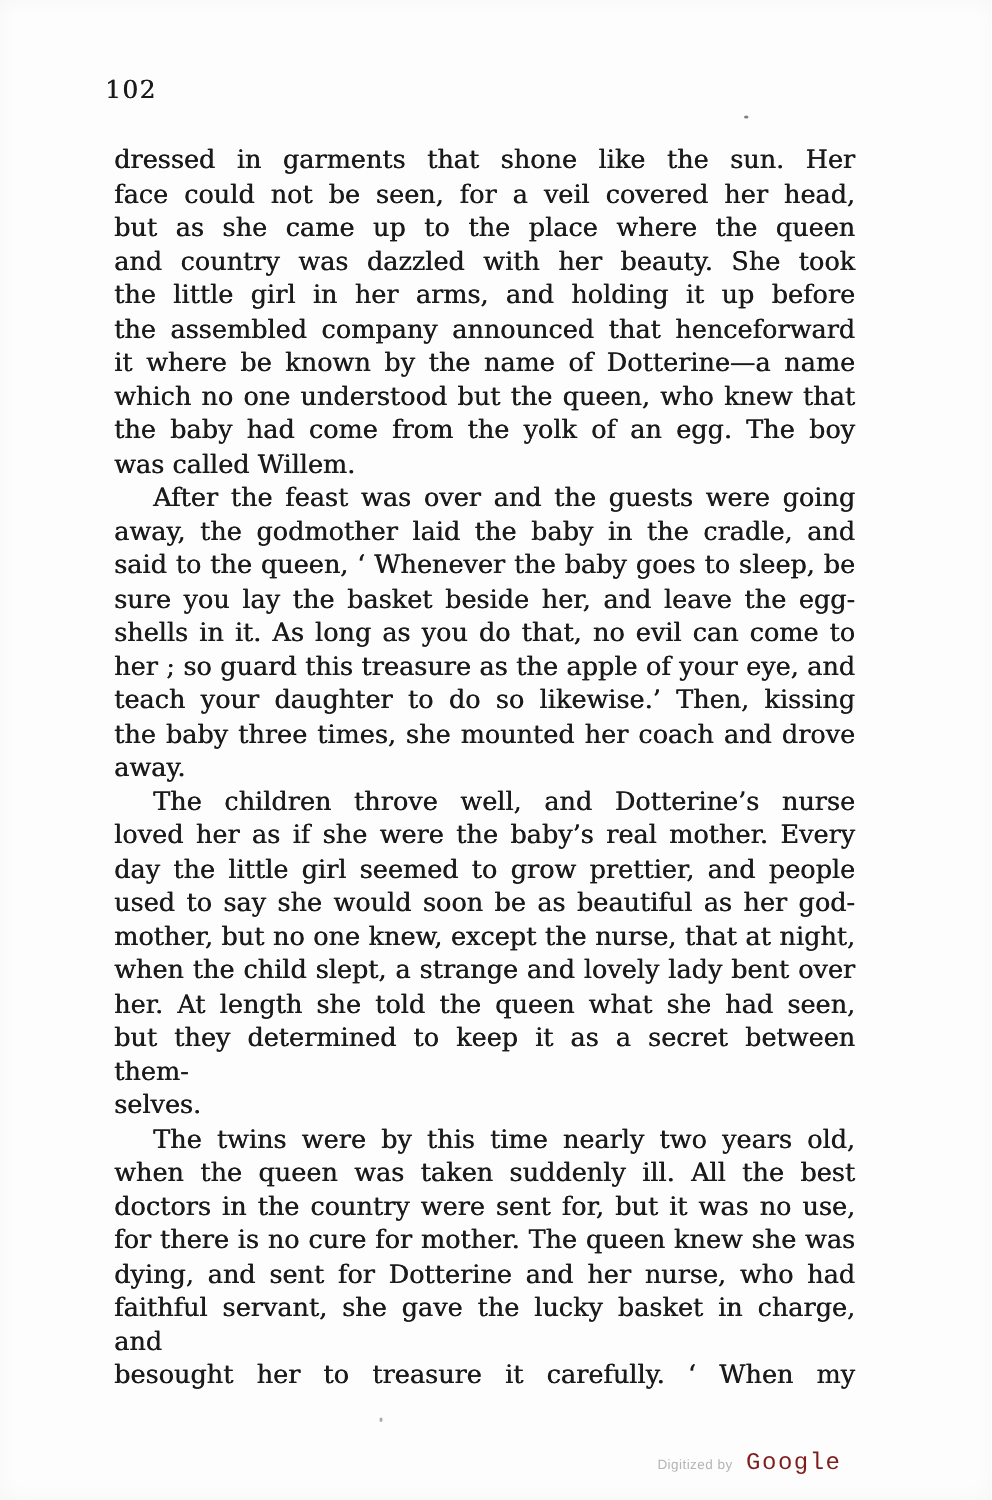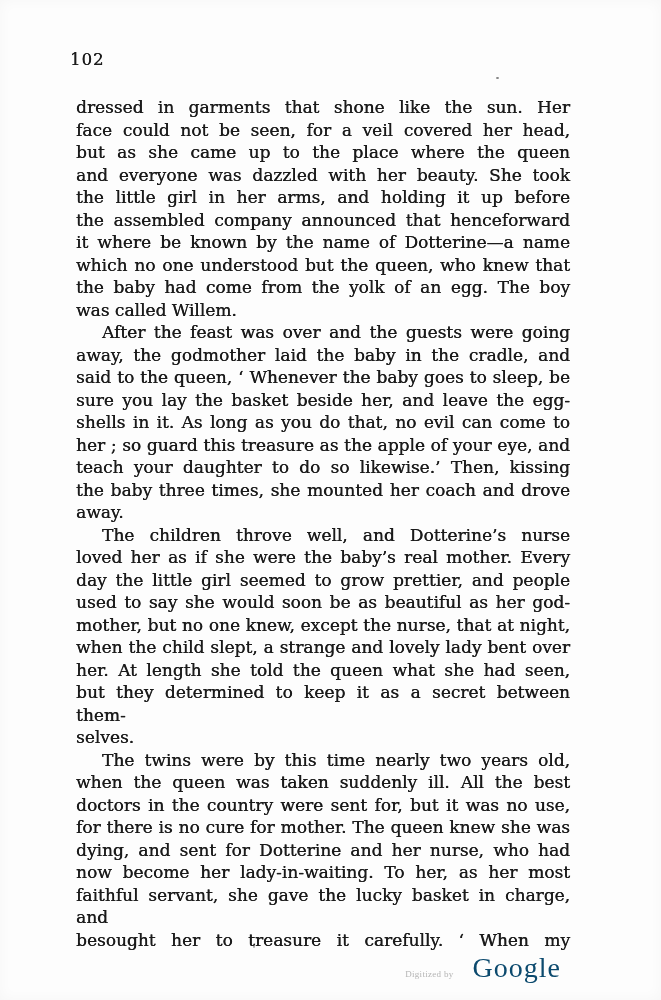--- a/index.html
+++ b/index.html
@@ -65,30 +65,30 @@
   
   .watermark {
     position: absolute;
     right: 100px;
     bottom: 16px;
     display: flex;
     align-items: baseline;
     user-select: none;
   }
   .wm-prefix {
-    font-family: Liberation Serif, serif;
+    font-family: Liberation Sans, sans-serif;
     font-size: 9px;
     color: #b4b4b4;
-    margin-right: 19px;
+    margin-right: 9px;
     letter-spacing: 0.3px;
   }
   .wm-brand {
-    font-family: Liberation Serif, serif;
-    font-size: 28px;
-    color: #0c4a6e;
+    font-family: Liberation Mono, monospace;
+    font-size: 16px;
+    color: #7f1d1d;
     letter-spacing: 1px;
   }
   
   .speck {
     position: absolute;
     background: #555;
     border-radius: 50%;
     opacity: 0.75;
   }
   .speck-a { left: 496px; top: 77px; width: 3px; height: 2px; }
@@ -101,21 +101,21 @@
 
   <div class="page-header">
     <span class="page-number">102</span>
   </div>
 
   <div class="text-block" id="text-block">
       <div class="para">
         <div class="line">dressed in garments that shone like the sun. Her</div>
         <div class="line">face could not be seen, for a veil covered her head,</div>
         <div class="line">but as she came up to the place where the queen</div>
-        <div class="line">and everyone was dazzled with her beauty. She took</div>
+        <div class="line">and country was dazzled with her beauty. She took</div>
         <div class="line">the little girl in her arms, and holding it up before</div>
         <div class="line">the assembled company announced that henceforward</div>
         <div class="line">it where be known by the name of Dotterine—a name</div>
         <div class="line">which no one understood but the queen, who knew that</div>
         <div class="line">the baby had come from the yolk of an egg. The boy</div>
         <div class="line short">was called Willem.</div>
       </div>
       <div class="para">
         <div class="line first">After the feast was over and the guests were going</div>
         <div class="line">away, the godmother laid the baby in the cradle, and</div>
@@ -137,21 +137,20 @@
         <div class="line">her. At length she told the queen what she had seen,</div>
         <div class="line">but they determined to keep it as a secret between them-</div>
         <div class="line short">selves.</div>
       </div>
       <div class="para">
         <div class="line first">The twins were by this time nearly two years old,</div>
         <div class="line">when the queen was taken suddenly ill. All the best</div>
         <div class="line">doctors in the country were sent for, but it was no use,</div>
         <div class="line">for there is no cure for mother. The queen knew she was</div>
         <div class="line">dying, and sent for Dotterine and her nurse, who had</div>
-        <div class="line">now become her lady-in-waiting. To her, as her most</div>
         <div class="line">faithful servant, she gave the lucky basket in charge, and</div>
         <div class="line">besought her to treasure it carefully. ‘ When my</div>
       </div>
     </div>
 
   <div class="watermark">
     <span class="wm-prefix">Digitized by</span>
     <span class="wm-brand">Google</span>
   </div>
 

